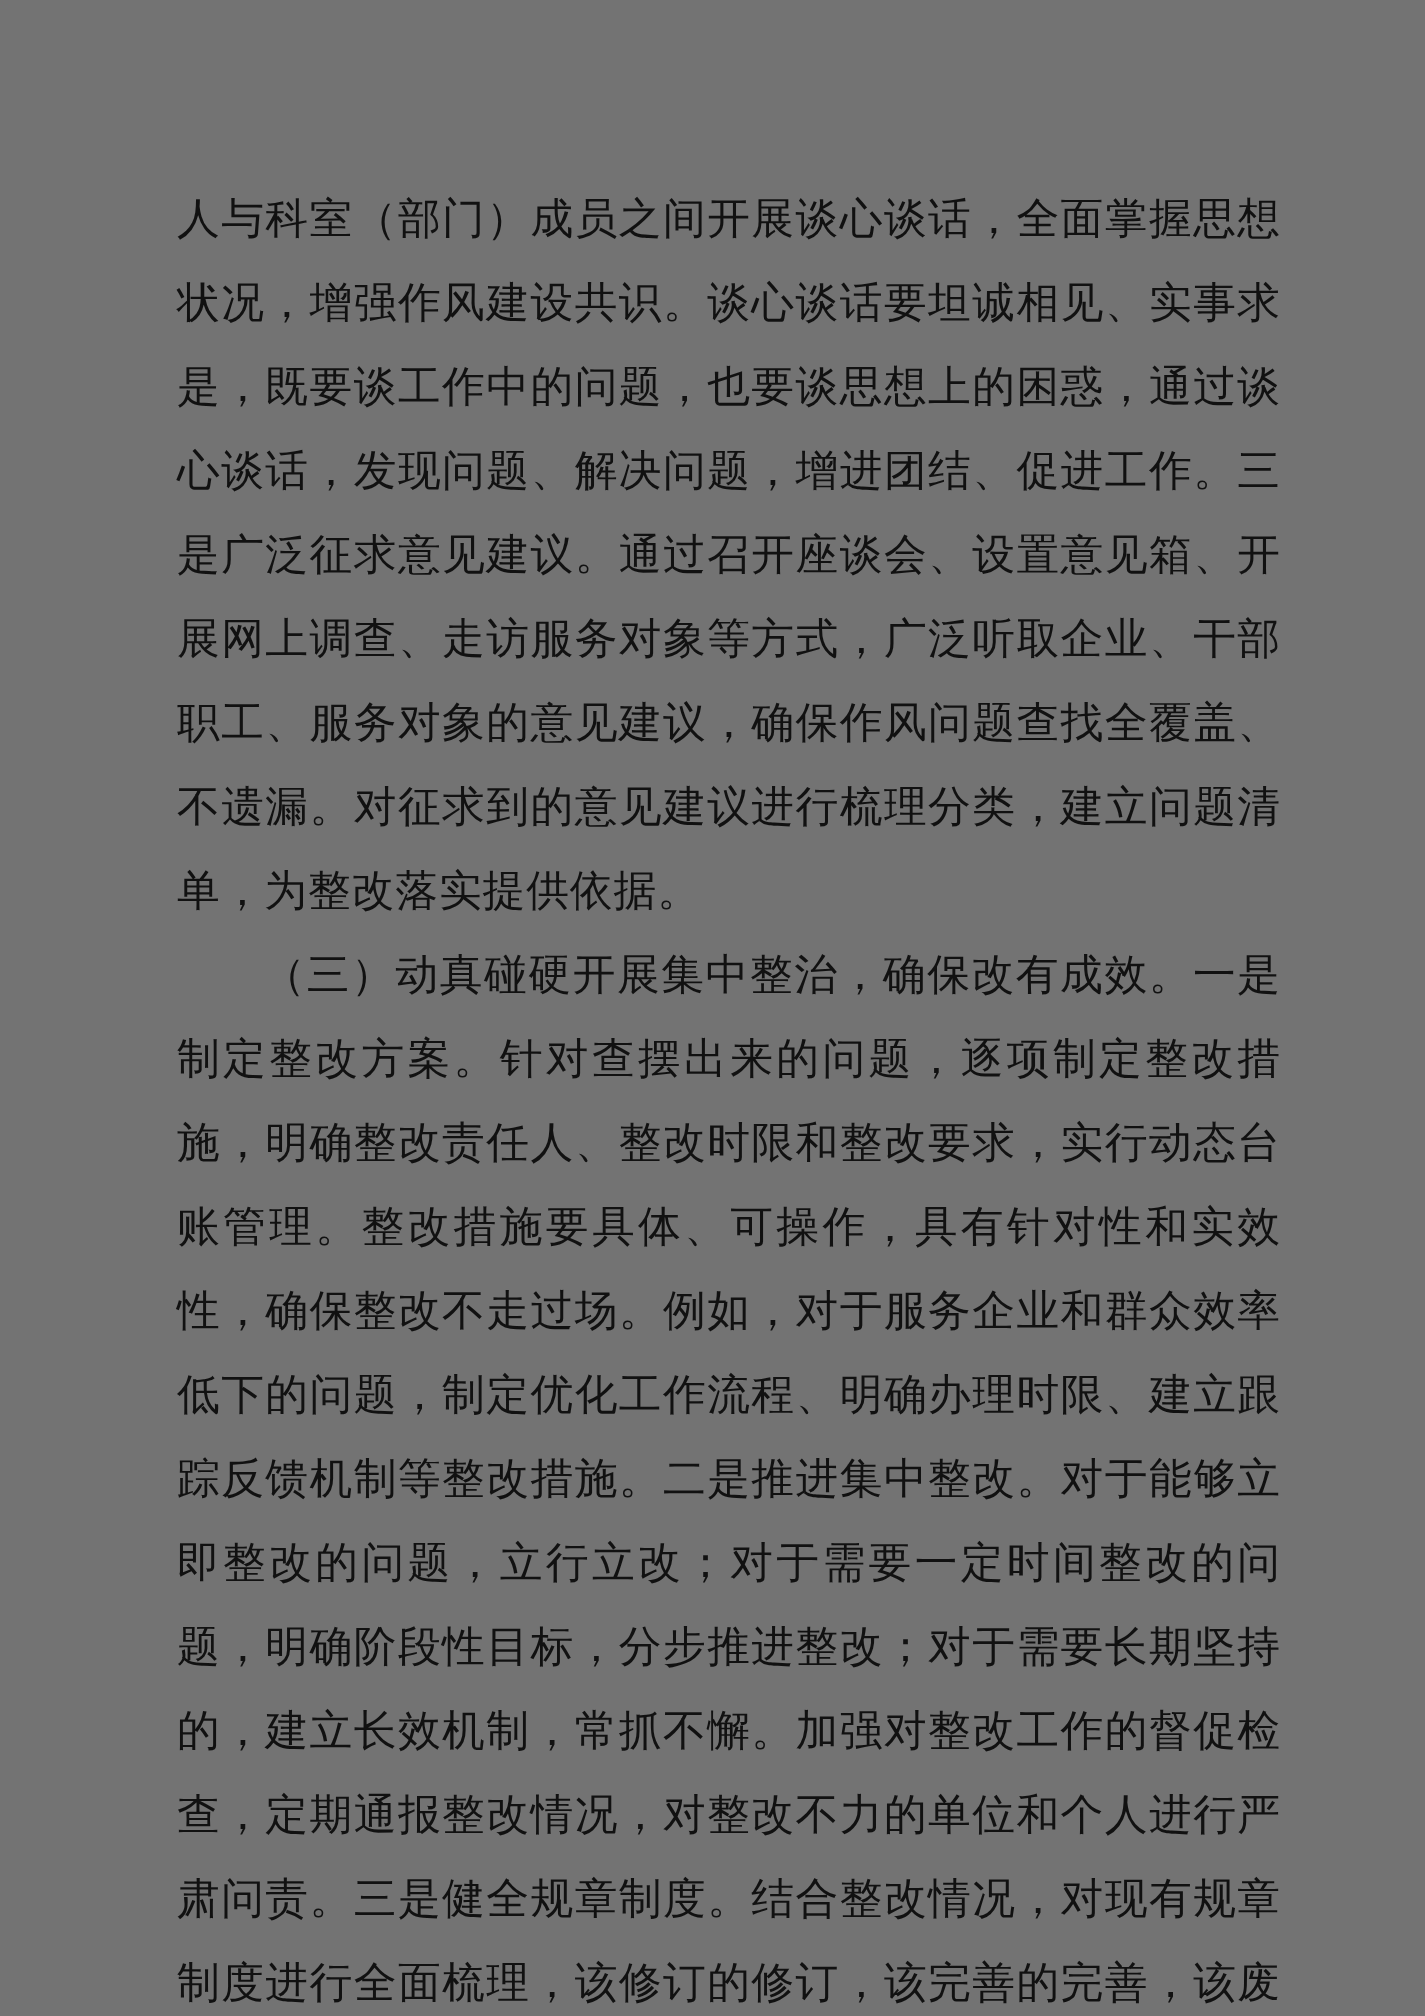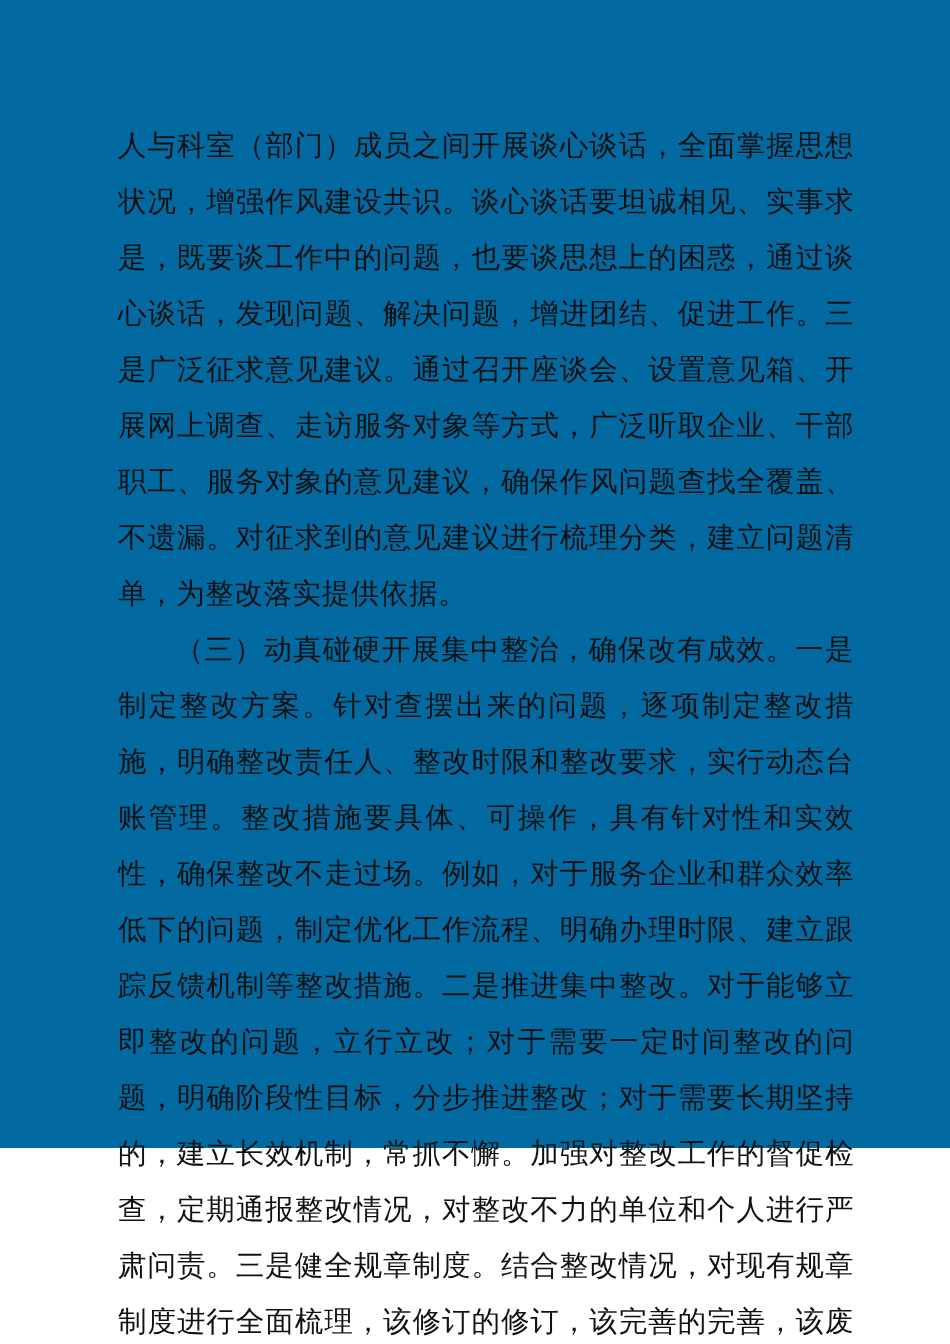--- a/index.html
+++ b/index.html
@@ -11,23 +11,23 @@
     width: 950px;
     height: 1344px;
     font-family: "DejaVu Serif", "Liberation Serif", serif;
     color: #000000;
     position: relative;
     overflow: hidden;
   }
   .page {
     box-sizing: border-box;
     width: 950px;
-    height: 1148px;
+    height: 1344px;
     padding: 118px 96px 60px 118px;
-    background: #0369a1;
+    background: #737373;
   }
   .doc-body {
     font-size: 28.5px;
     line-height: 56px;
     text-align: justify;
     text-justify: inter-ideograph;
     letter-spacing: 0.6px;
     color: #111111;
   }
   .para {

